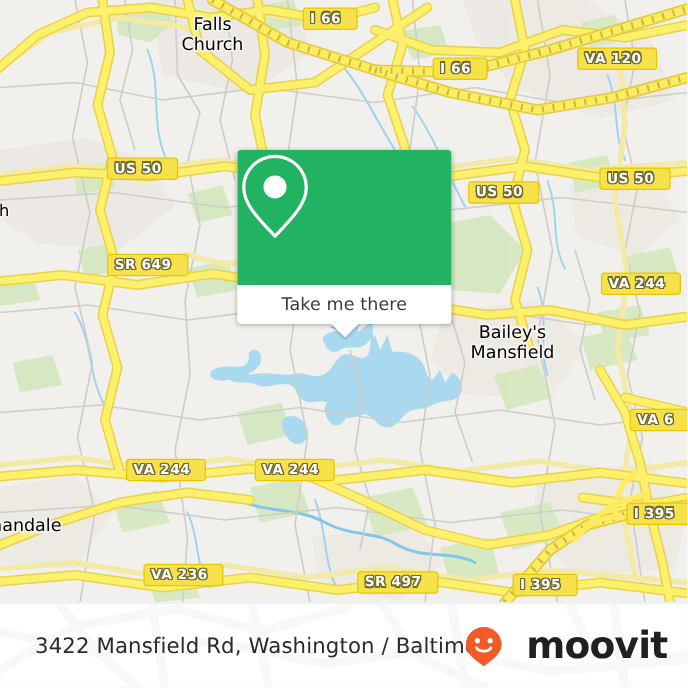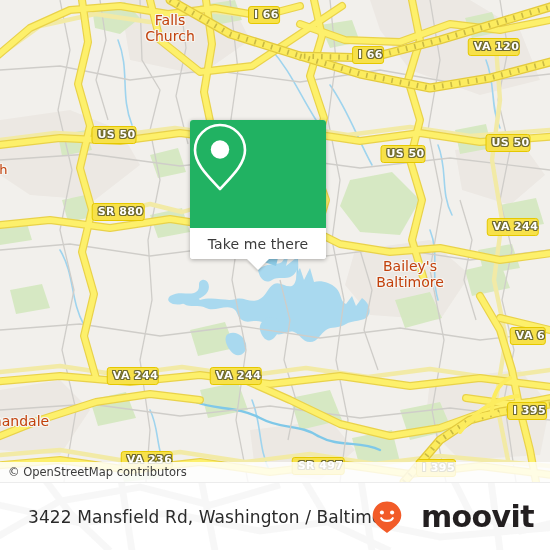--- a/index.html
+++ b/index.html
@@ -15,21 +15,21 @@
   #map{
     position:absolute;left:0;top:0;width:550px;height:482px;overflow:hidden;
     background:#f2f0ec;
   }
   #map svg{position:absolute;left:0;top:0;}
 
   
   .place-label{
     position:absolute;
     font-family:"DejaVu Sans", sans-serif;
-    color:#c2410c;
+    color:#000000;
     font-size:14px;
     font-weight:400;
     line-height:16px;
     white-space:pre;
     text-align:center;
     text-shadow:
       1.4px 0 #f6f4f0, -1.4px 0 #f6f4f0, 0 1.4px #f6f4f0, 0 -1.4px #f6f4f0,
       1px 1px #f6f4f0, -1px -1px #f6f4f0, 1px -1px #f6f4f0, -1px 1px #f6f4f0;
     pointer-events:none;
   }
@@ -38,21 +38,21 @@
   .shield{
     position:absolute;
     background:#f7e14a;
     border:1.6px solid #e5c800;
     border-radius:3px;
     color:#ffffff;
     font-family:"DejaVu Sans", sans-serif;
     font-size:11px;
     font-weight:700;
     letter-spacing:.4px;
-    padding:1px 0 2px 5px;
+    padding:1px 12px 2px 5px;
     line-height:13px;
     white-space:nowrap;
     text-shadow:
       1px 0 #6f6a2e,-1px 0 #6f6a2e,0 1px #6f6a2e,0 -1px #6f6a2e,
       1px 1px #6f6a2e,-1px -1px #6f6a2e,1px -1px #6f6a2e,-1px 1px #6f6a2e;
     transform:translate(-50%,-50%);
     box-sizing:border-box;
   }
 
   
@@ -61,21 +61,21 @@
     background:rgba(255,255,255,.82);
     font-family:"DejaVu Sans", sans-serif;
     font-size:11.5px;color:#3c3c3c;
     line-height:20px;
     padding-left:8px;box-sizing:border-box;
     white-space:nowrap;
   }
 
   
   #card{
-    position:absolute;left:190px;top:120px;width:136px;
+    position:absolute;left:190px;top:120px;width:171px;
     border-radius:3px;
     box-shadow:0 1px 4px rgba(0,0,0,.30);
     overflow:visible;
     background:#fff;
   }
   #card-green{
     background:#21b262;
     height:108px;
     border-radius:3px 3px 0 0;
     display:flex;align-items:center;justify-content:center;
@@ -342,30 +342,30 @@
         </g>
       </g>
     </svg>
 
     <div class="place-label" style="left:142px;top:12px;width:56px;">Falls
 Church</div>
     <div class="place-label" style="left:-8px;top:130px;width:30px;text-align:left;font-size:13px;">t
 s
 ch</div>
     <div class="place-label" style="left:365px;top:258px;width:90px;">Bailey's
-Baltimore</div>
+Mansfield</div>
     <div class="place-label" style="left:-16px;top:413px;width:76px;text-align:left;">nnandale</div>
 
     <div class="shield" style="left:264px;top:15px;">I 66</div>
     <div class="shield" style="left:368px;top:55px;">I 66</div>
     <div class="shield" style="left:494px;top:47px;text-align:right;">VA 120</div>
     <div class="shield" style="left:114px;top:135px;">US 50</div>
     <div class="shield" style="left:403px;top:154px;">US 50</div>
     <div class="shield" style="left:508px;top:143px;">US 50</div>
-    <div class="shield" style="left:118px;top:212px;">SR 880</div>
+    <div class="shield" style="left:118px;top:212px;">SR 649</div>
     <div class="shield" style="left:513px;top:227px;">VA 244</div>
     <div class="shield" style="left:528px;top:336px;">VA 6</div>
     <div class="shield" style="left:133px;top:376px;">VA 244</div>
     <div class="shield" style="left:236px;top:376px;">VA 244</div>
     <div class="shield" style="left:527px;top:411px;">I 395</div>
     <div class="shield" style="left:147px;top:460px;text-align:center;">VA 236</div>
     <div class="shield" style="left:318px;top:466px;">SR 497</div>
     <div class="shield" style="left:436px;top:468px;">I 395</div>
 
     <div id="card">
@@ -374,21 +374,20 @@
           <path d="M30 5 C16.2 5 5 16.2 5 30 C5 44 18 56 30 69 C42 56 55 44 55 30 C55 16.2 43.8 5 30 5 Z" fill="none" stroke="#ffffff" stroke-width="2.6" stroke-linejoin="round"></path>
           <circle cx="30" cy="29.5" r="9.2" fill="#ffffff"></circle>
         </svg>
       </div>
       <div id="card-action">
         <span id="card-action-label">Take me there</span>
         <div id="card-tail"></div>
       </div>
     </div>
 
-    <div id="attribution">© OpenStreetMap contributors</div>
   </div>
 
   <div id="footer">
 
     <svg id="footer-watermark" viewBox="0 0 550 68">
       <g fill="none" stroke="#f2f2f2" stroke-width="7">
         <path d="M-10 58 L60 18 L140 4 L210 22 L280 2"></path>
         <path d="M40 -10 L70 30 L110 68"></path>
         <path d="M200 -10 L215 68"></path>
         <path d="M300 -10 L330 40 L390 68"></path>

